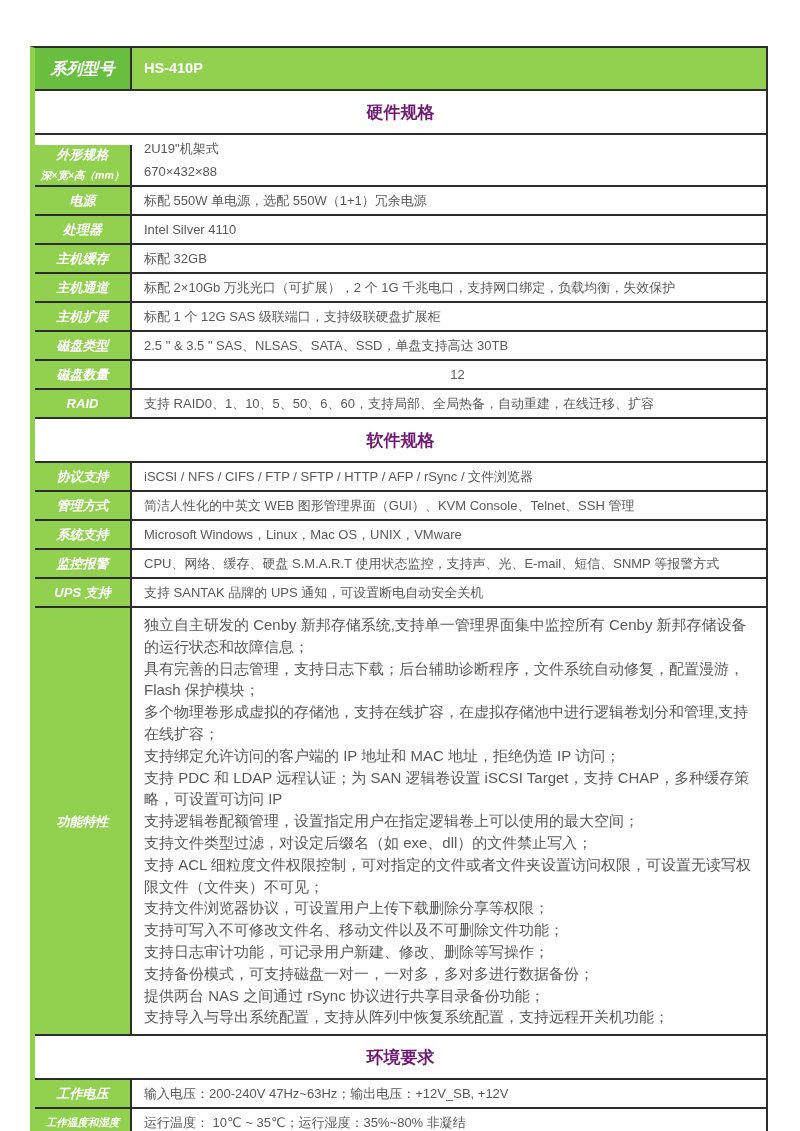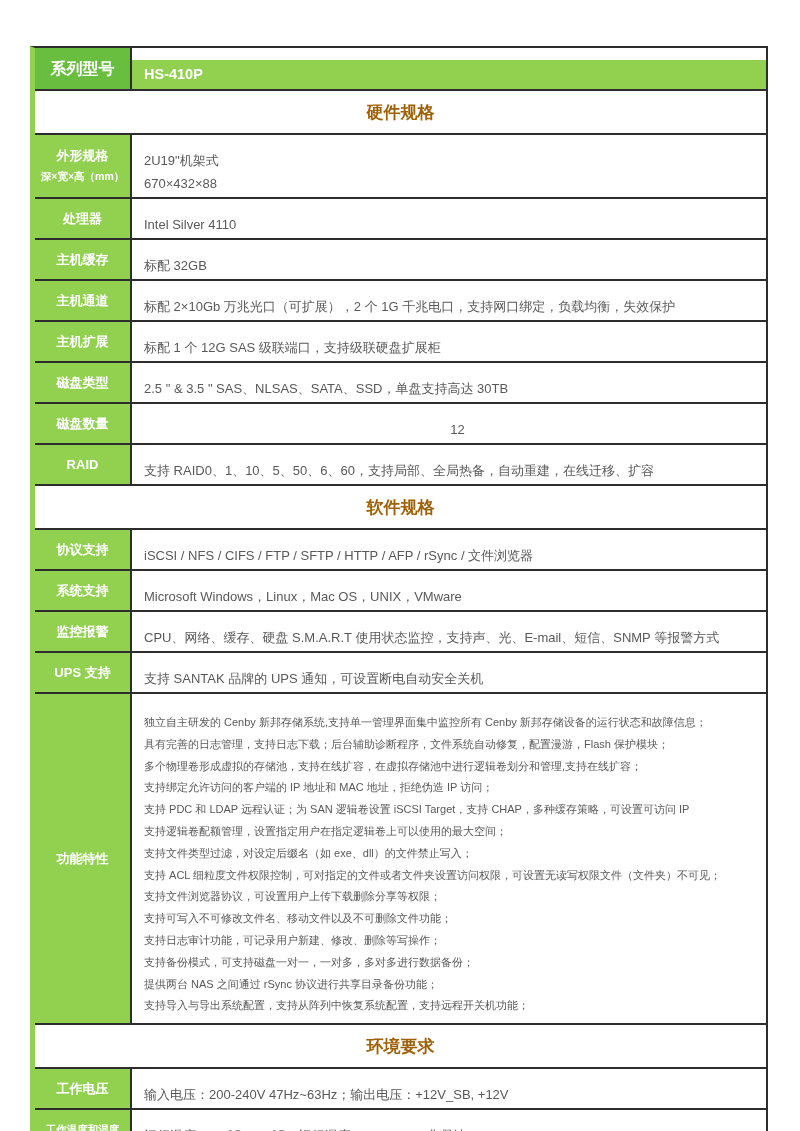--- a/index.html
+++ b/index.html
@@ -38,37 +38,37 @@
     font-weight: bold;
     font-size: 13px;
     line-height: 15px;
     display: flex;
     flex-direction: column;
     align-items: center;
     justify-content: center;
     text-align: center;
     border-right: 2px solid #2d2d2d;
     padding: 2px 2px;
+    font-style: italic;
   }
   .cell.label .sub {
     font-size: 10.5px;
     font-weight: bold;
     margin-top: 6px;
   }
   .cell.label.small { font-size: 10.5px; }
   .cell.value {
     flex: 1;
     color: #595959;
     font-size: 13px;
     line-height: 17px;
     padding: 5px 12px;
     display: flex;
     flex-direction: column;
     justify-content: center;
-    margin-top: 12px;
   }
   .cell.value.center { align-items: center; text-align: center; padding-left: 29px; }
   .cell.value .vline + .vline { margin-top: 6px; }
 
   
   .header-row { height: 43px; }
   .header-row .cell.label {
     background: #69BE3F;
     font-size: 16px;
     line-height: 18px;
@@ -77,37 +77,37 @@
     background: #92D050;
     color: #ffffff;
     font-weight: bold;
     font-size: 14.5px;
   }
 
   
   .section-row {
     border-bottom: 2px solid #2d2d2d;
     background: #ffffff;
-    color: #a16207;
+    color: #701a75;
     font-weight: bold;
     font-size: 17px;
     text-align: center;
     padding: 10px 0 9px 0;
   }
 
   
   .features .cell.value {
     padding: 6px 12px;
     justify-content: flex-start;
   }
   .features .fline {
     line-height: 21.8px;
-    font-size: 11px;
-  }
-  .row.dim { min-height: 47px; }
+    font-size: 15px;
+  }
+  .row.dim { min-height: 47px; align-items: flex-end; }
   .row.std .cell.value { min-height: 27px; }
 </style>
 </head>
 <body>
 
 <div class="page">
   <div class="spec-table">
 
     <div class="row header-row">
       <div class="cell label dark">系列型号</div>
@@ -120,20 +120,24 @@
       <div class="cell label">
         <div>外形规格</div>
         <div class="sub">深×宽×高（mm）</div>
       </div>
       <div class="cell value">
         <div class="vline">2U19"机架式</div>
         <div class="vline">670×432×88</div>
       </div>
     </div>
 
+    <div class="row std">
+      <div class="cell label">电源</div>
+      <div class="cell value">标配 550W 单电源，选配 550W（1+1）冗余电源</div>
+    </div>
 
     <div class="row std">
       <div class="cell label">处理器</div>
       <div class="cell value">Intel Silver 4110</div>
     </div>
 
     <div class="row std">
       <div class="cell label">主机缓存</div>
       <div class="cell value">标配 32GB</div>
     </div>
@@ -163,20 +167,24 @@
       <div class="cell value">支持 RAID0、1、10、5、50、6、60，支持局部、全局热备，自动重建，在线迁移、扩容</div>
     </div>
 
     <div class="section-row">软件规格</div>
 
     <div class="row std">
       <div class="cell label">协议支持</div>
       <div class="cell value">iSCSI / NFS / CIFS / FTP / SFTP / HTTP / AFP / rSync /  文件浏览器</div>
     </div>
 
+    <div class="row std">
+      <div class="cell label">管理方式</div>
+      <div class="cell value">简洁人性化的中英文 WEB 图形管理界面（GUI）、KVM Console、Telnet、SSH 管理</div>
+    </div>
 
     <div class="row std">
       <div class="cell label">系统支持</div>
       <div class="cell value">Microsoft Windows，Linux，Mac OS，UNIX，VMware</div>
     </div>
 
     <div class="row std">
       <div class="cell label">监控报警</div>
       <div class="cell value">CPU、网络、缓存、硬盘 S.M.A.R.T 使用状态监控，支持声、光、E-mail、短信、SNMP 等报警方式</div>
     </div>

